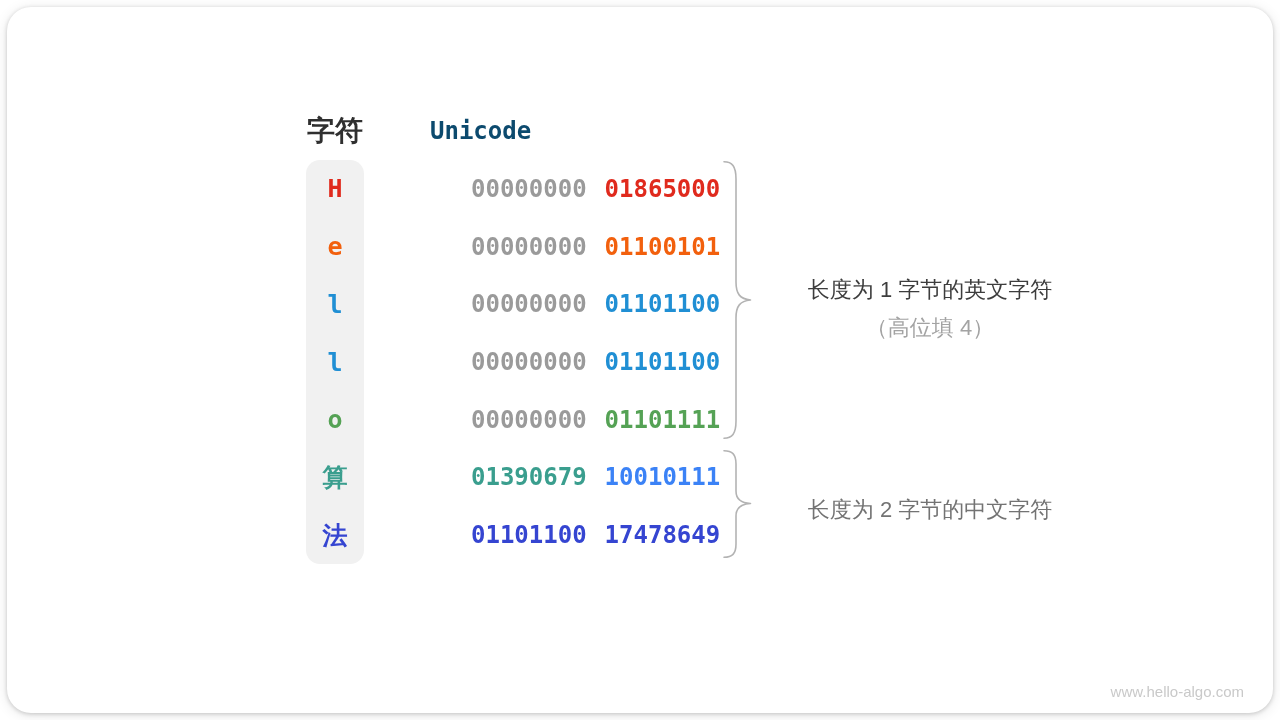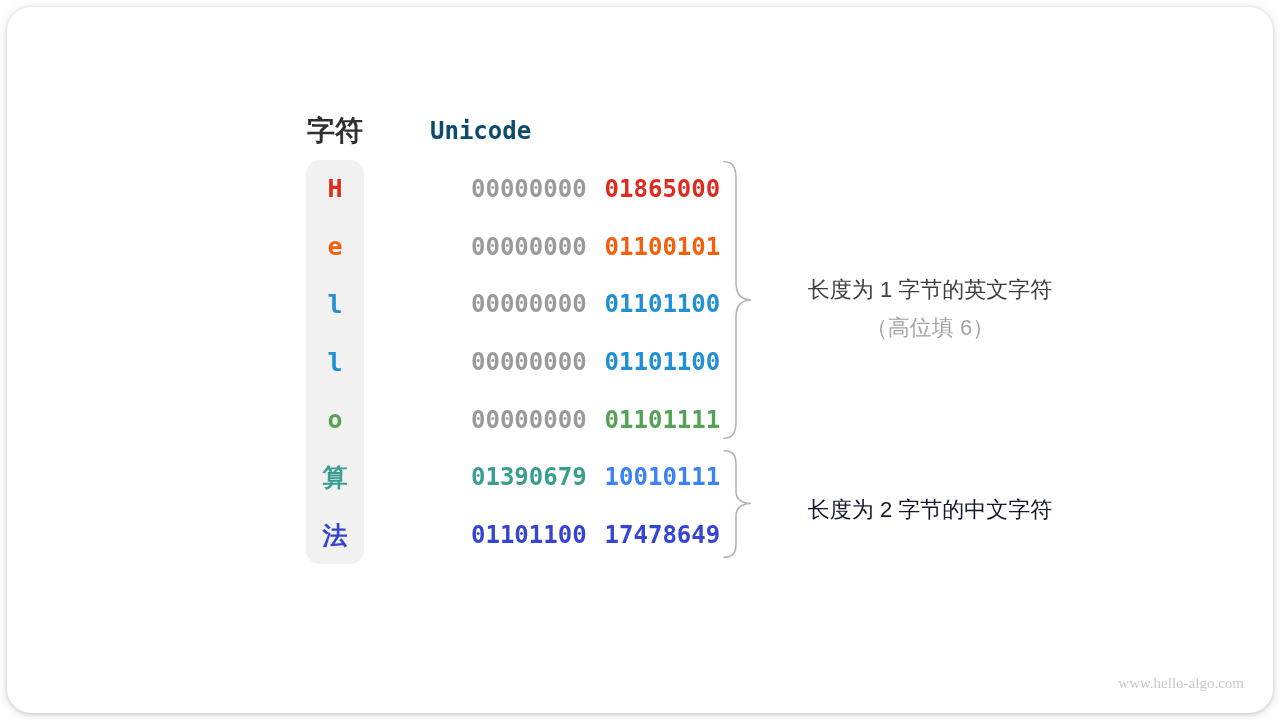--- a/index.html
+++ b/index.html
@@ -81,22 +81,22 @@
     width: 310px;
     text-align: center;
     font-size: 22px;
     font-weight: 500;
     line-height: 38px;
     white-space: nowrap;
     margin-top: 10px;
   }
   .watermark {
     position: absolute;
-    right: 36px; bottom: 28px;
-    font-family: Liberation Serif, serif;
+    right: 36px; bottom: 20px;
+    font-family: Liberation Sans, sans-serif;
     font-size: 15px;
     color: #c9c9c9;
     margin-left: 24px;
   }
 </style>
 </head>
 <body>
 
 <div class="stage">
   <div class="card"></div>
@@ -128,21 +128,21 @@
   <svg class="brace-svg" style="left:723px; top:161px;" width="30" height="278" viewBox="0 0 30 278">
     <path d="M 1 0.8 C 9 0.8, 13 5, 13 18 V 121 C 13 133, 17 138, 27.5 139 C 17 140, 13 145, 13 157 V 260 C 13 273, 9 277.2, 1 277.2" fill="none" stroke="#b3b3b3" stroke-width="1.6" stroke-linecap="round" stroke-linejoin="round"></path>
   </svg>
 
   <svg class="brace-svg" style="left:723px; top:450px;" width="30" height="108" viewBox="0 0 30 108">
     <path d="M 1 0.8 C 9 0.8, 13 4, 13 14 V 41 C 13 48, 17 53, 27.5 53.5 C 17 54, 13 59, 13 66 V 94 C 13 104, 9 107.2, 1 107.2" fill="none" stroke="#b3b3b3" stroke-width="1.6" stroke-linecap="round" stroke-linejoin="round"></path>
   </svg>
 
   <div class="annotation" style="left:775px; top:261px; color:#3d3d3d;">
     <div>长度为 1 字节的英文字符</div>
-    <div style="color:#a3a3a3;">（高位填 6）</div>
+    <div style="color:#a3a3a3;">（高位填 4）</div>
   </div>
 
-  <div class="annotation" style="left:775px; top:481px; color:#0f172a;">
+  <div class="annotation" style="left:775px; top:481px; color:#737373;">
     <div>长度为 2 字节的中文字符</div>
   </div>
 
   <div class="watermark">www.hello-algo.com</div>
 </div>
 
 </body></html>

